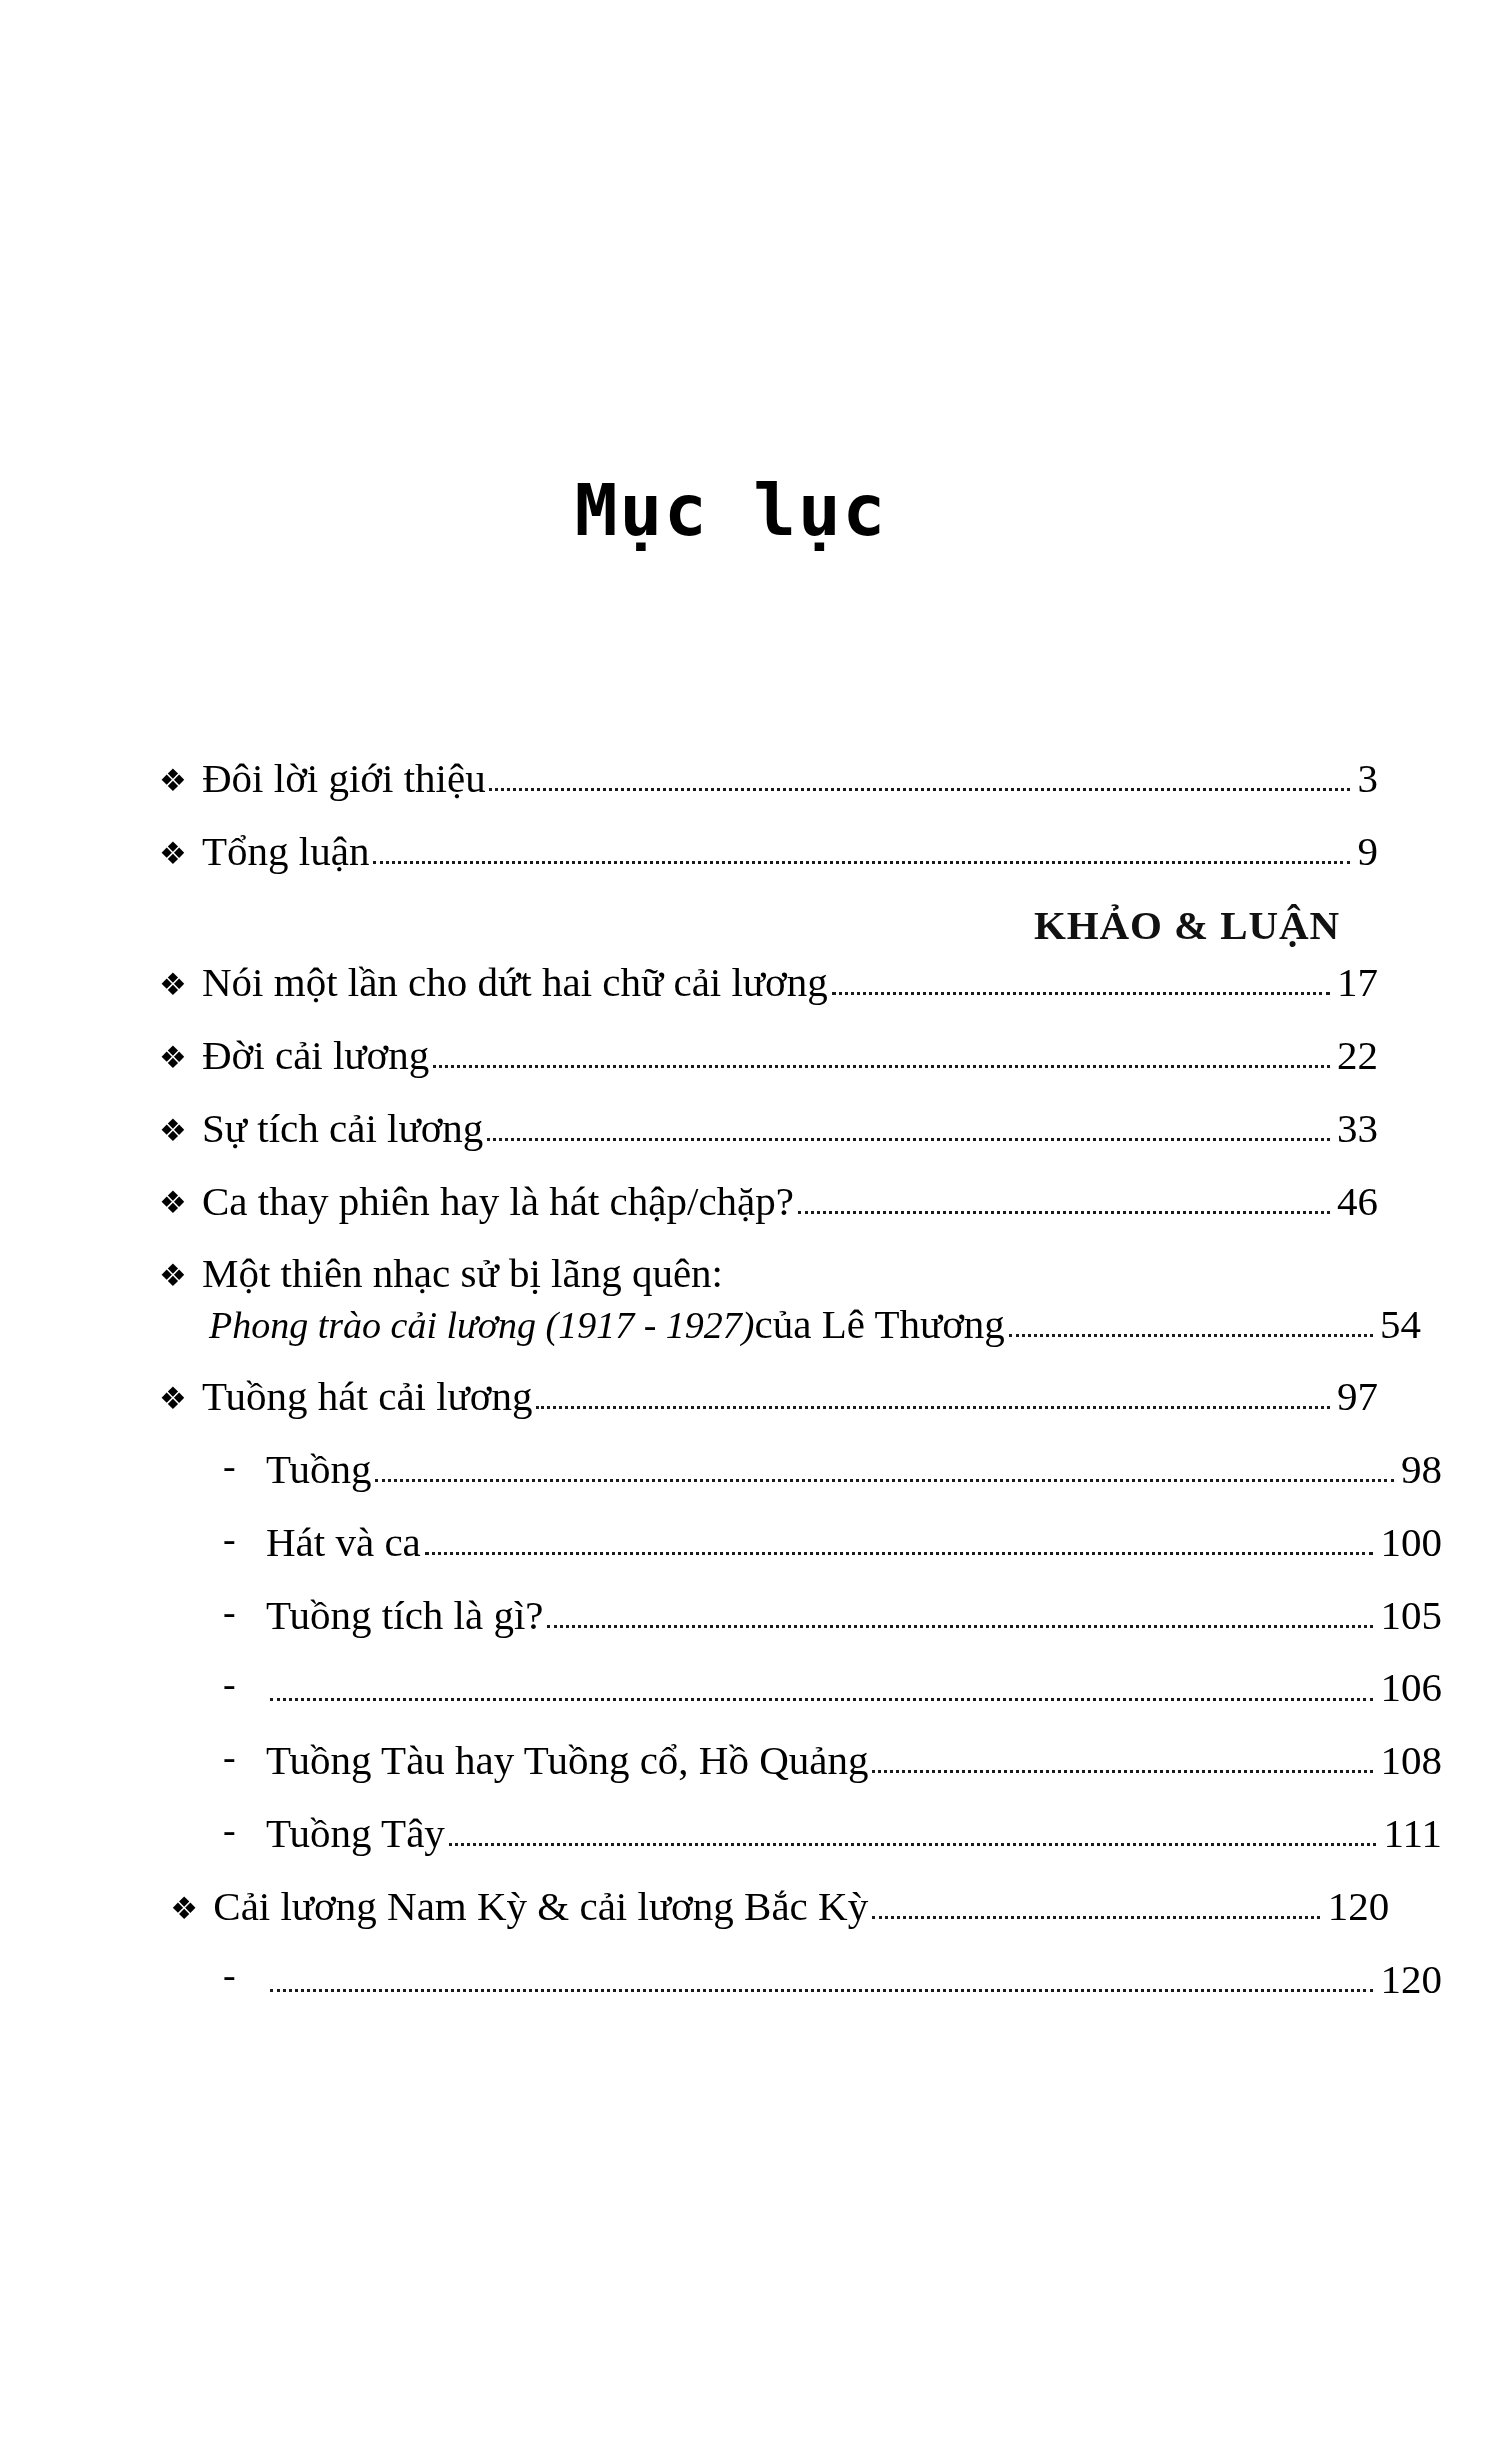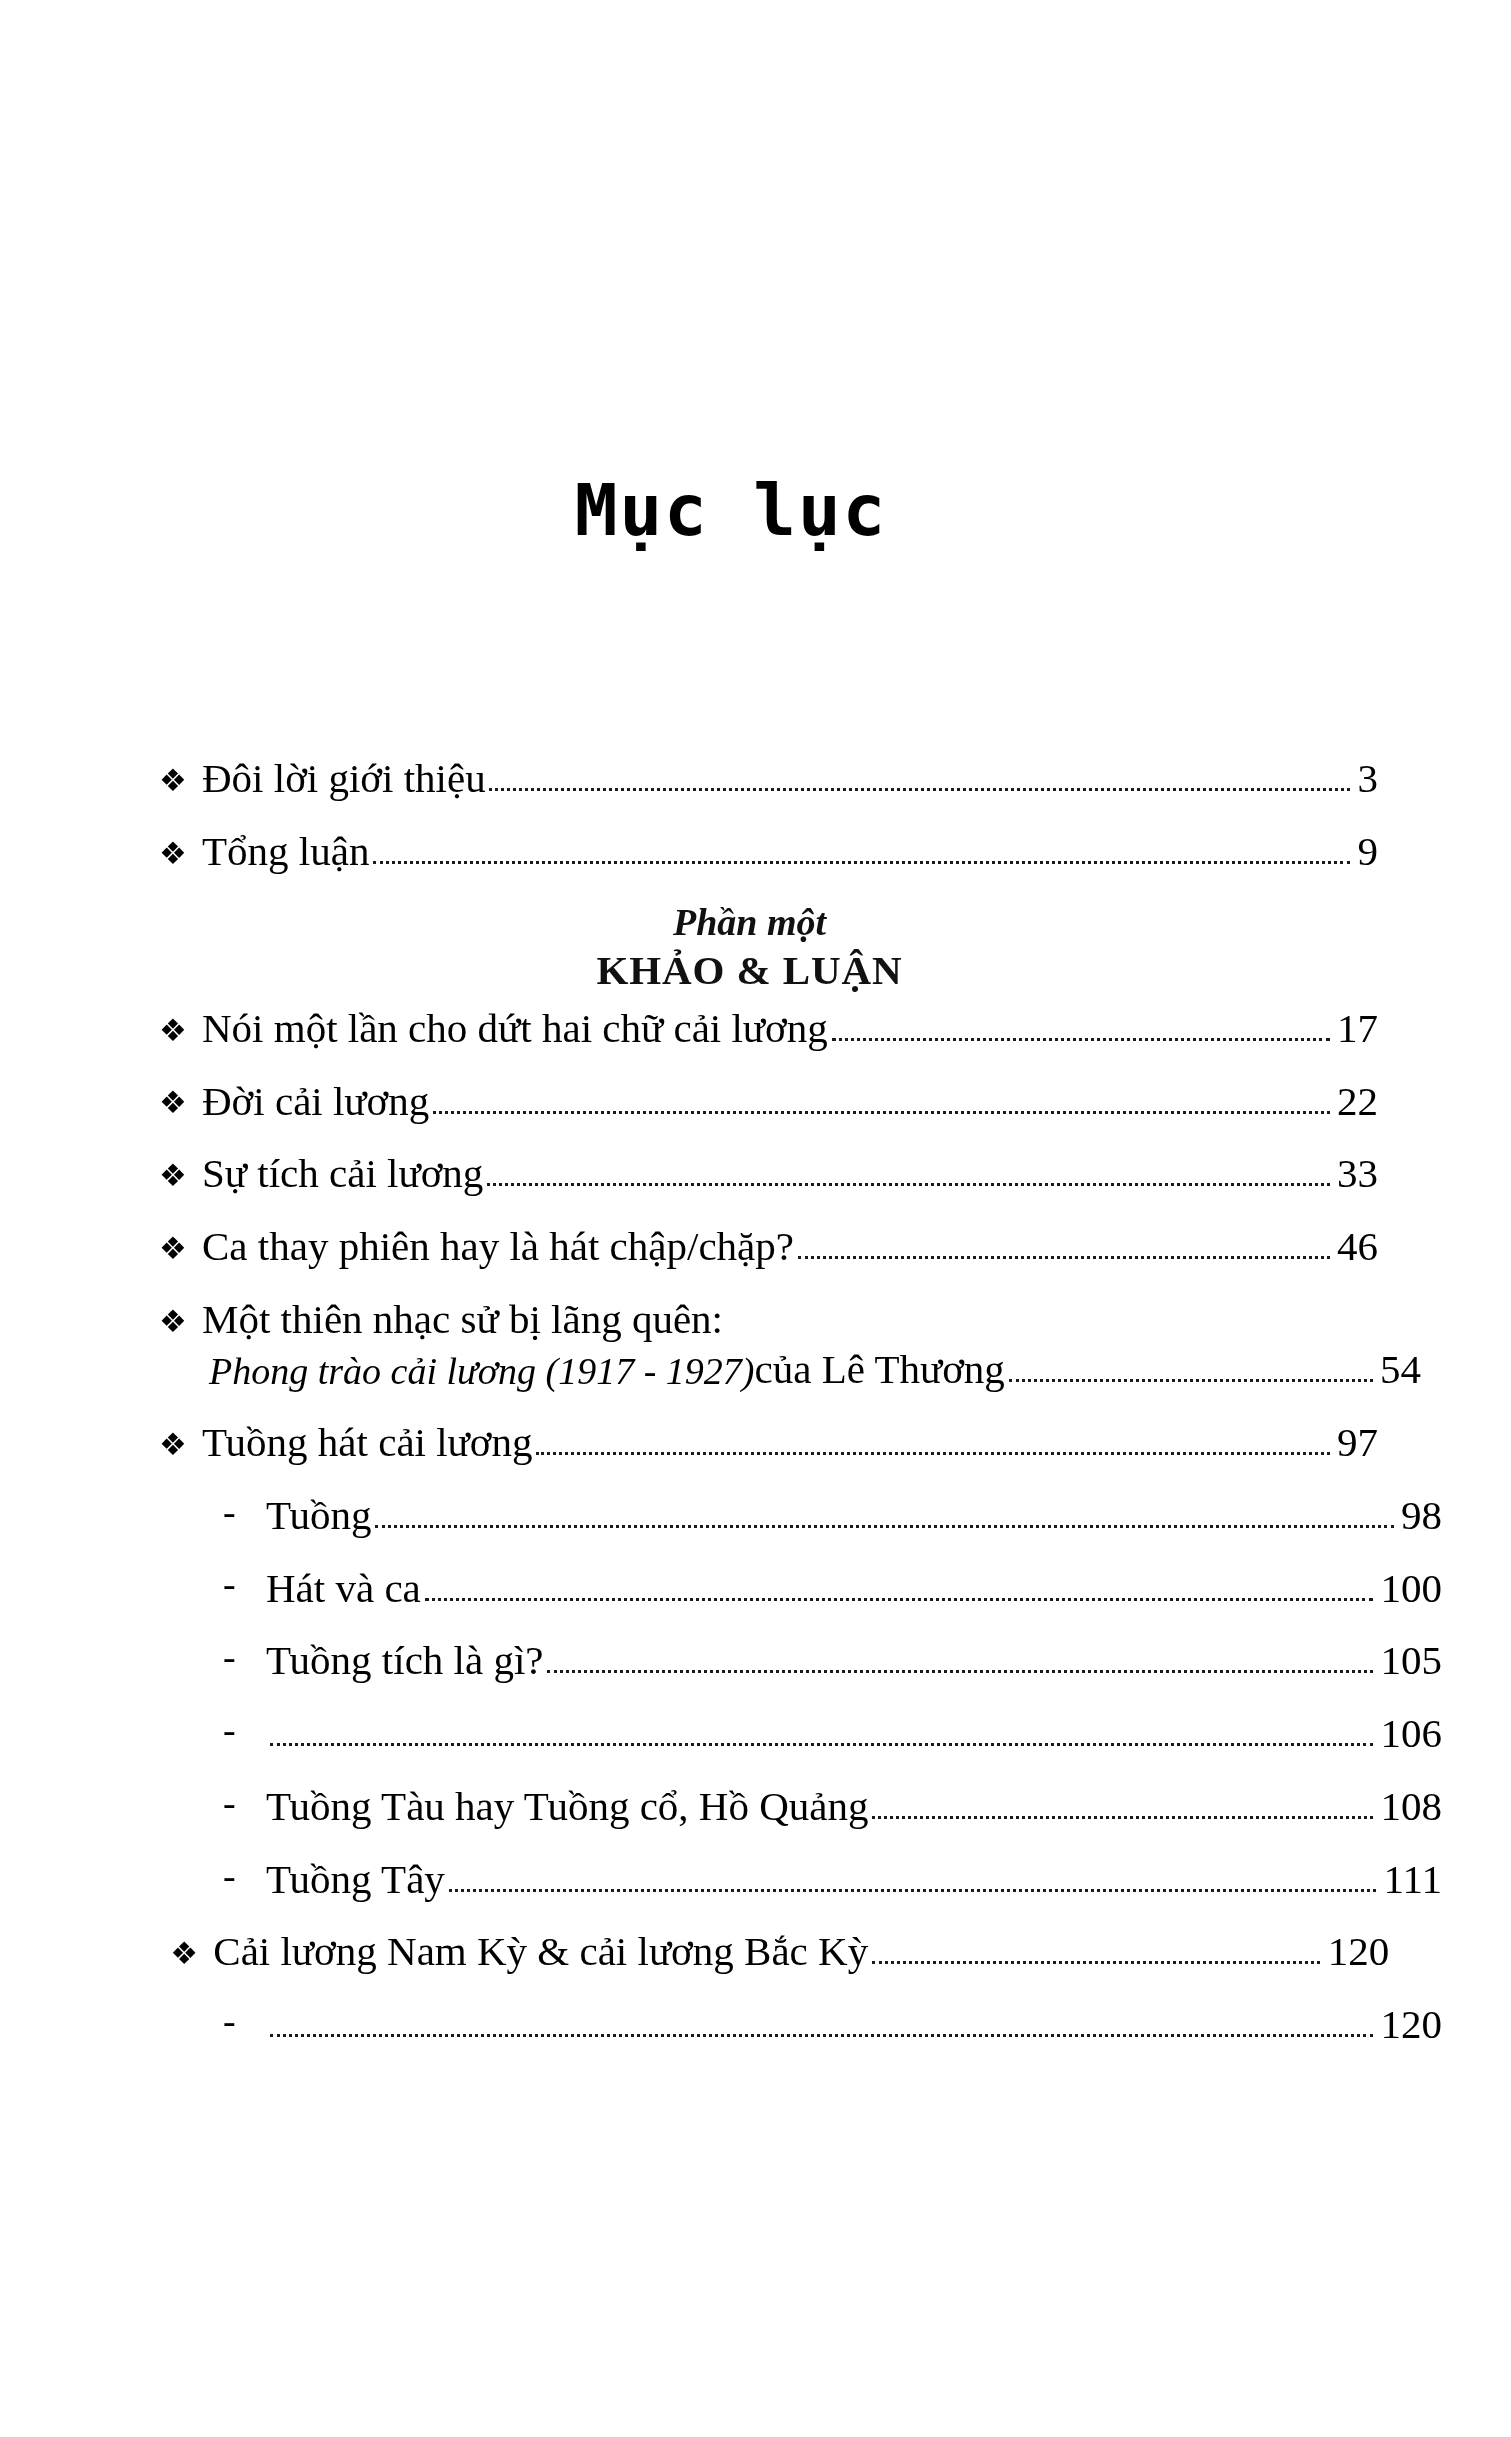--- a/index.html
+++ b/index.html
@@ -108,20 +108,21 @@
     font-size: 38px;
     font-weight: bold;
     font-style: italic;
     line-height: 1.2;
   }
   .part-line2 {
     font-size: 41px;
     font-weight: bold;
     letter-spacing: 0.9px;
     line-height: 1.25;
+    text-align: right;
   }
   .subrow {
     display: flex;
     align-items: flex-end;
     width: 1219px;
     padding-left: 43px;
     margin-bottom: 24.4px;
   }
 </style>
 </head>
@@ -142,21 +143,20 @@
       </div>
 
       <div class="toc-row level1">
         <span class="bullet">❖</span>
         <span class="label">Tổng luận</span>
         <span class="leader"></span>
         <span class="pagenum">9</span>
       </div>
 
       <div class="part-heading">
-        <div class="part-line1">Phần một</div>
         <div class="part-line2">KHẢO &amp; LUẬN</div>
       </div>
 
       <div class="toc-row level1">
         <span class="bullet">❖</span>
         <span class="label">Nói một lần cho dứt hai chữ cải lương</span>
         <span class="leader"></span>
         <span class="pagenum">17</span>
       </div>
 

